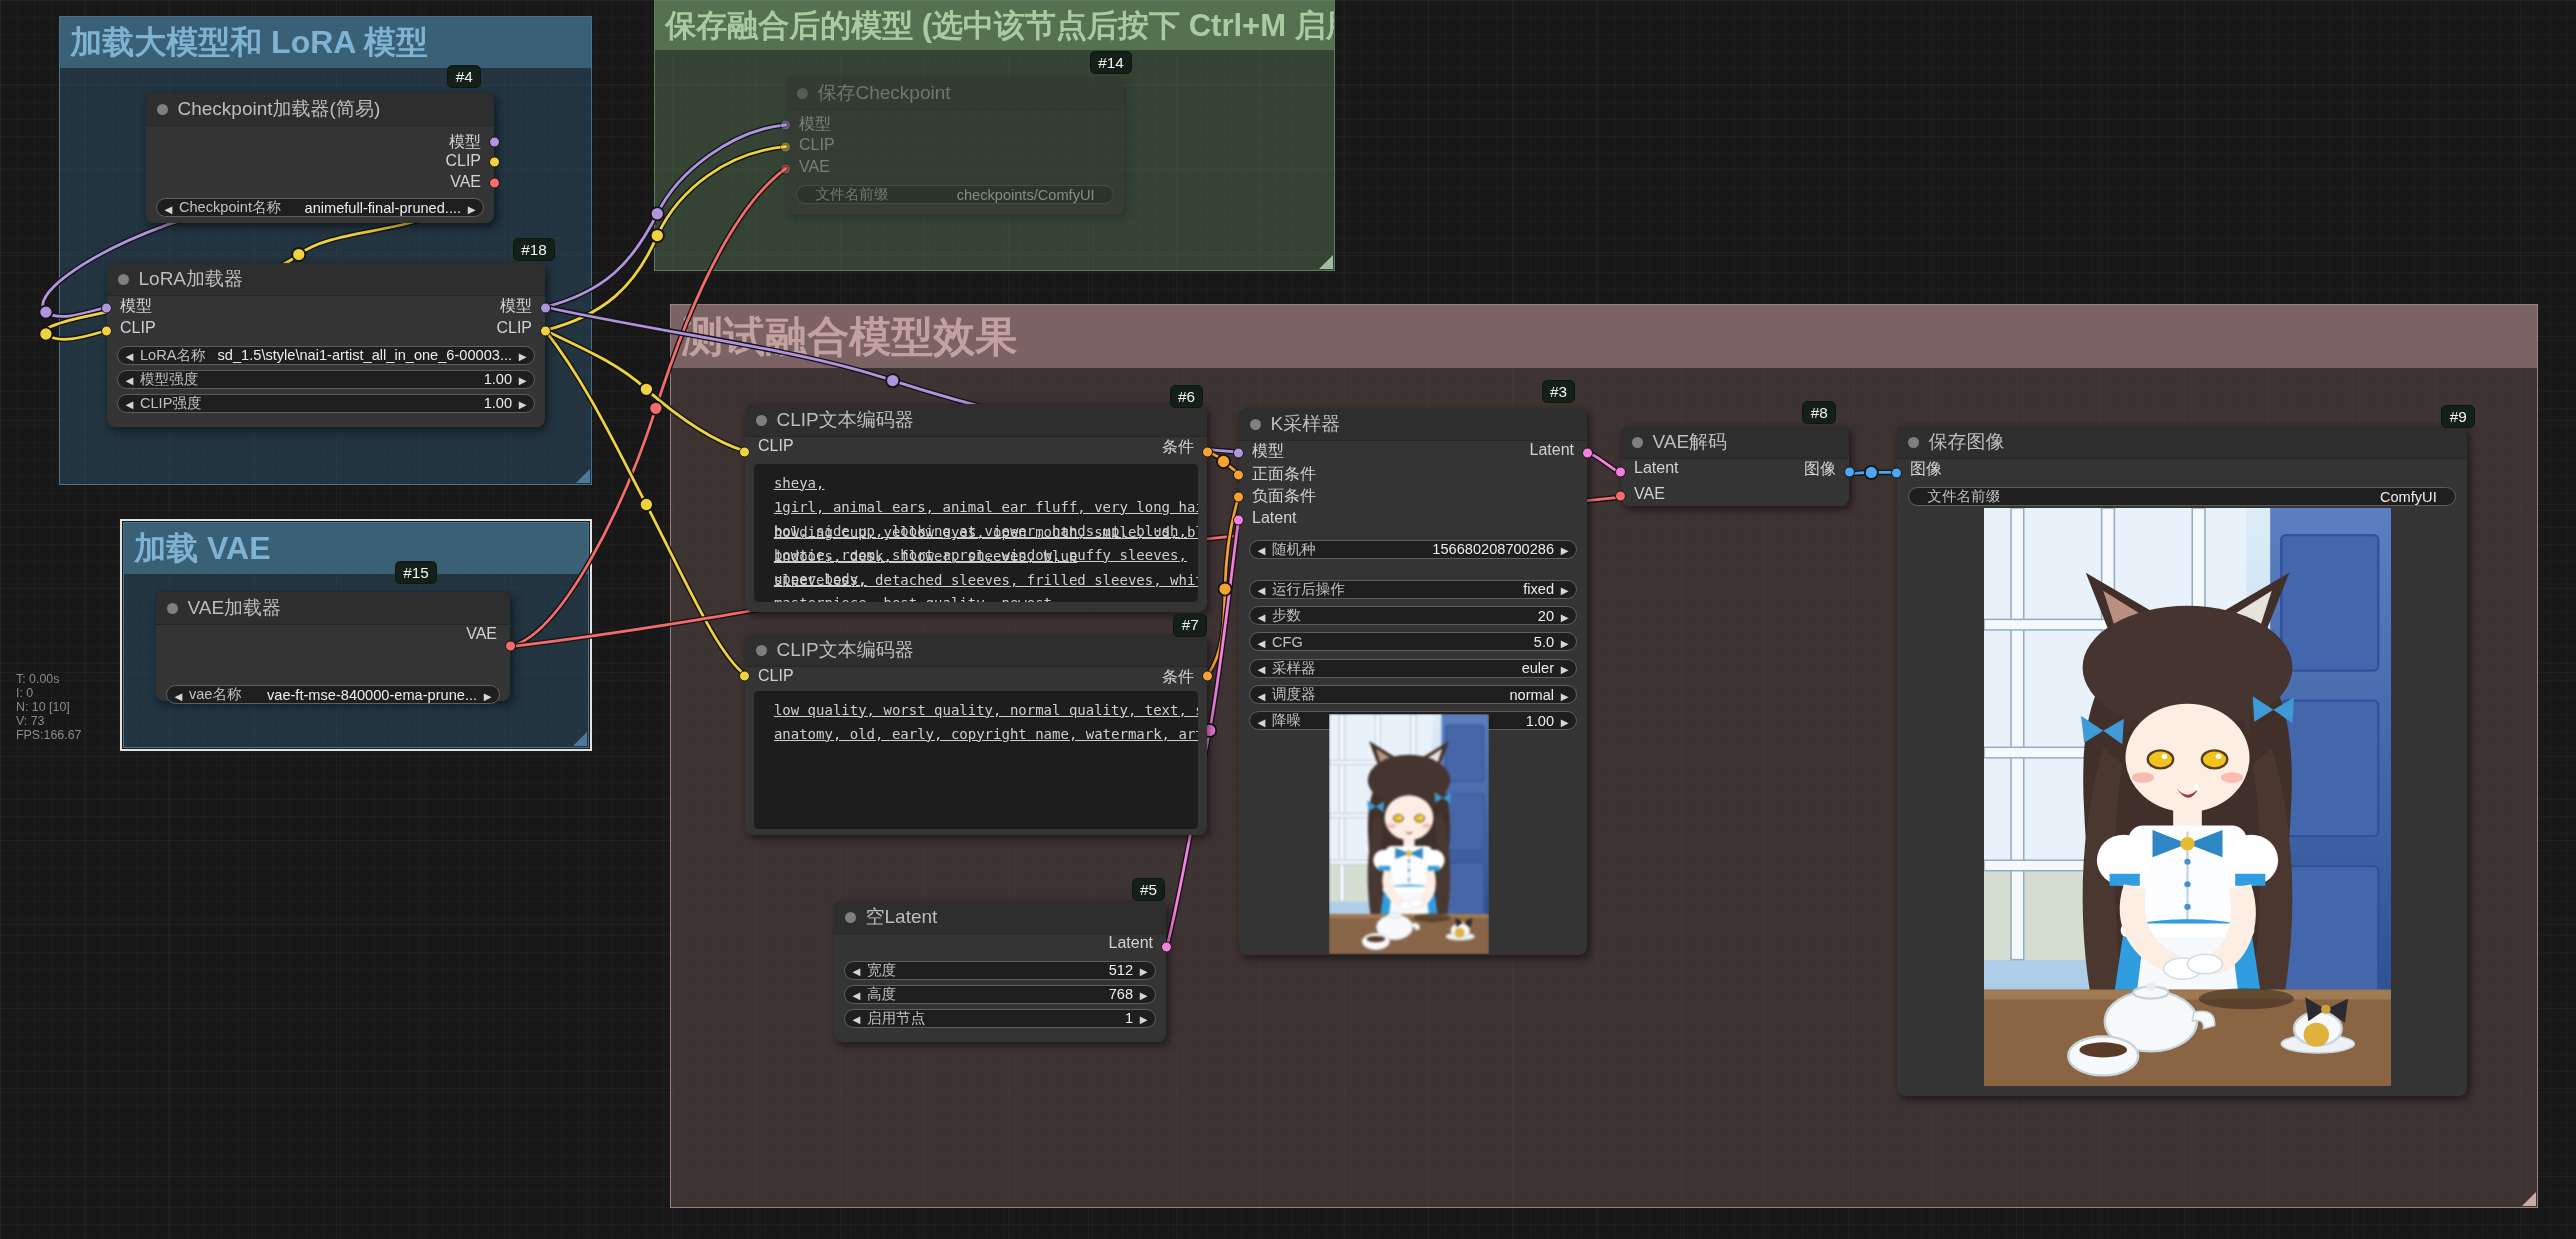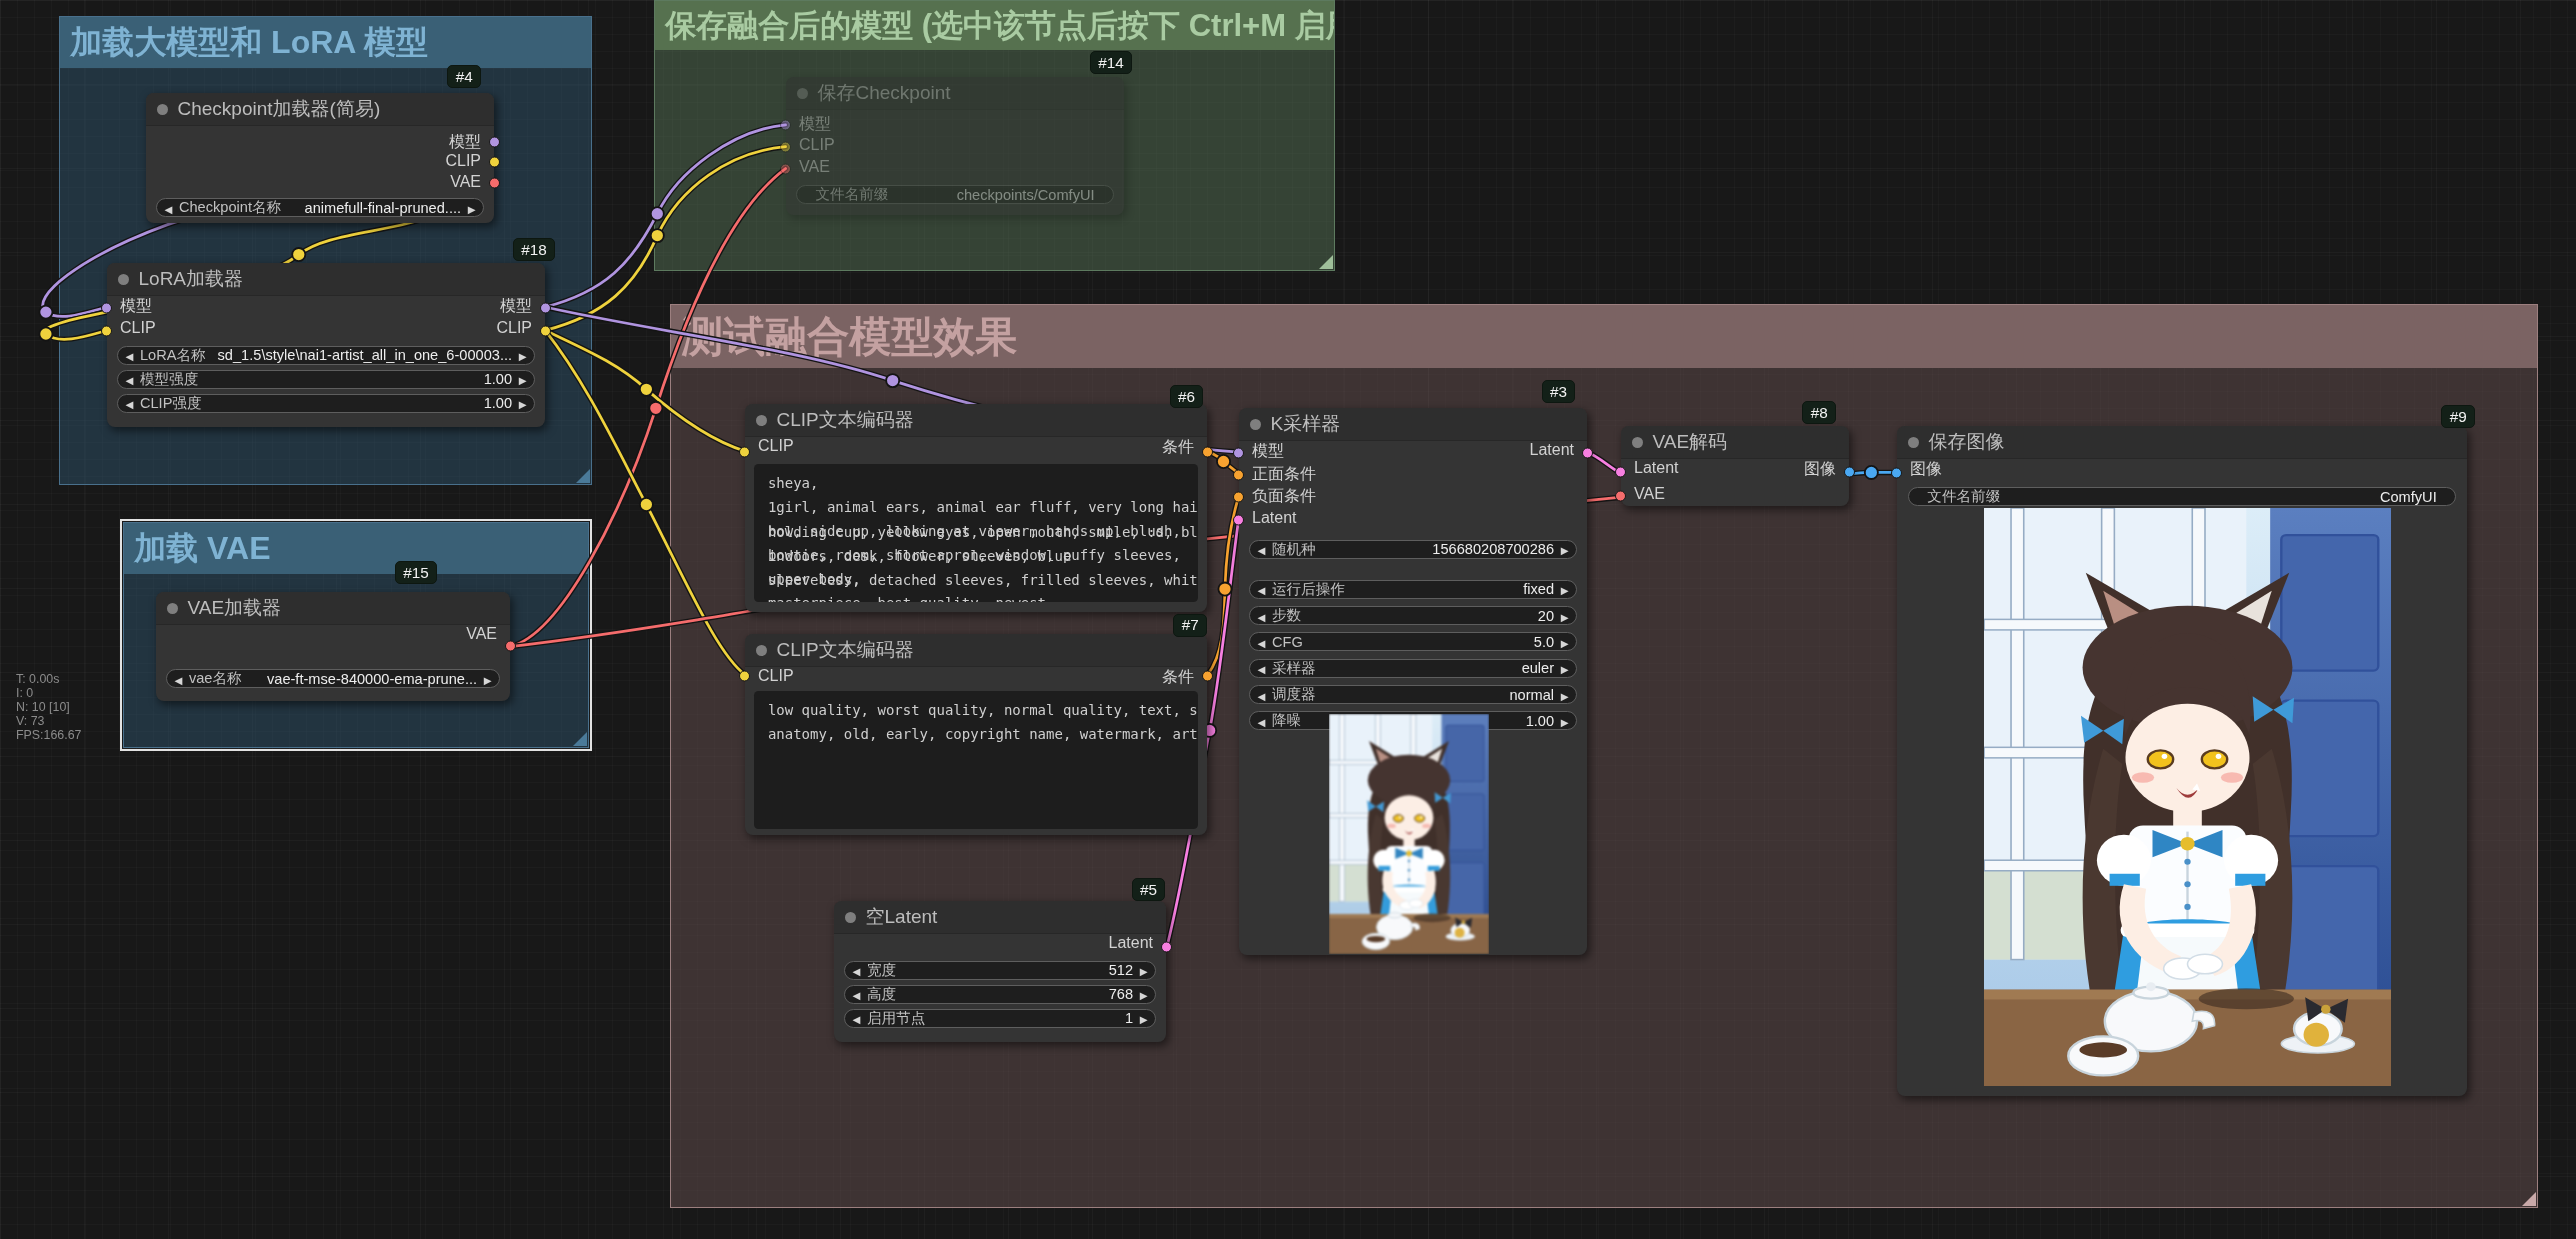--- a/index.html
+++ b/index.html
@@ -54,21 +54,21 @@
     padding:0 7.3px;font-size:14.6px;box-sizing:border-box;}
   .arrl::before{content:"◀";font-size:10.2px;color:#d6d6d6;}
   .arrr::before{content:"▶";font-size:10.2px;color:#d6d6d6;}
   .wlabel{color:#c2c2c2;margin-left:6.6px;white-space:nowrap;}
   .wvalue{margin-left:auto;color:#ededed;margin-right:6.6px;white-space:nowrap;}
   .widget.noarrow{padding:0 11.7px;}
   .textzone{position:absolute;left:8.7px;right:8.7px;background:#1d1d1d;border-radius:4.4px;
     color:#cfcfcf;font-family:"DejaVu Sans Mono","Liberation Mono",monospace;
     font-size:14px;line-height:24px;padding:6.6px 10.2px;overflow:hidden;box-sizing:border-box;}
   .trow{position:relative;height:24px;white-space:nowrap;}
-  .trow .a,.trow .b{position:absolute;left:4px;top:0;}
+  .trow .a,.trow .b{position:absolute;left:10px;top:0;text-decoration:underline;}
   .trow .b{top:1.5px;}
   .badge{position:absolute;z-index:5;background:#132018;border:0.7px solid #0d1710;
     border-radius:5.1px;color:#f2f2f2;font-size:15.3px;padding:1.5px 7.3px;white-space:nowrap;}
   .dim{opacity:.42;}
   .previmg{position:absolute;overflow:hidden;}
   .previmg svg{width:100%;height:100%;display:block;}
   .blurimg svg{filter:blur(0.8px) saturate(.95);}
   
   .stats{position:absolute;left:16px;top:672px;z-index:1;color:#8b8b8b;
     font-size:12.4px;line-height:14px;}
@@ -362,21 +362,21 @@
 <div class="node" style="left:156px;top:592px;width:354px;height:109px">
   <div class="badge" style="right:73px;top:-31px">#15</div>
   <div class="nhead">
     <span class="ndot"></span>
     <span>VAE加载器</span>
   </div>
   <div class="prow" style="height:41px;justify-content:flex-end">
     <span class="plabel">VAE</span>
     <span class="pdot outp pc-vae"></span>
   </div>
-  <div class="widget" style="margin-top:3px">
+  <div class="widget" style="margin-top:19px">
     <span class="arrl"></span>
     <span class="wlabel">vae名称</span>
     <span class="wvalue">vae-ft-mse-840000-ema-prune...</span>
     <span class="arrr"></span>
   </div>
 </div>
 
 <div class="node" style="left:745px;top:404px;width:462px;height:208px">
   <div class="badge" style="right:3.6px;top:-19px">#6</div>
   <div class="nhead">

